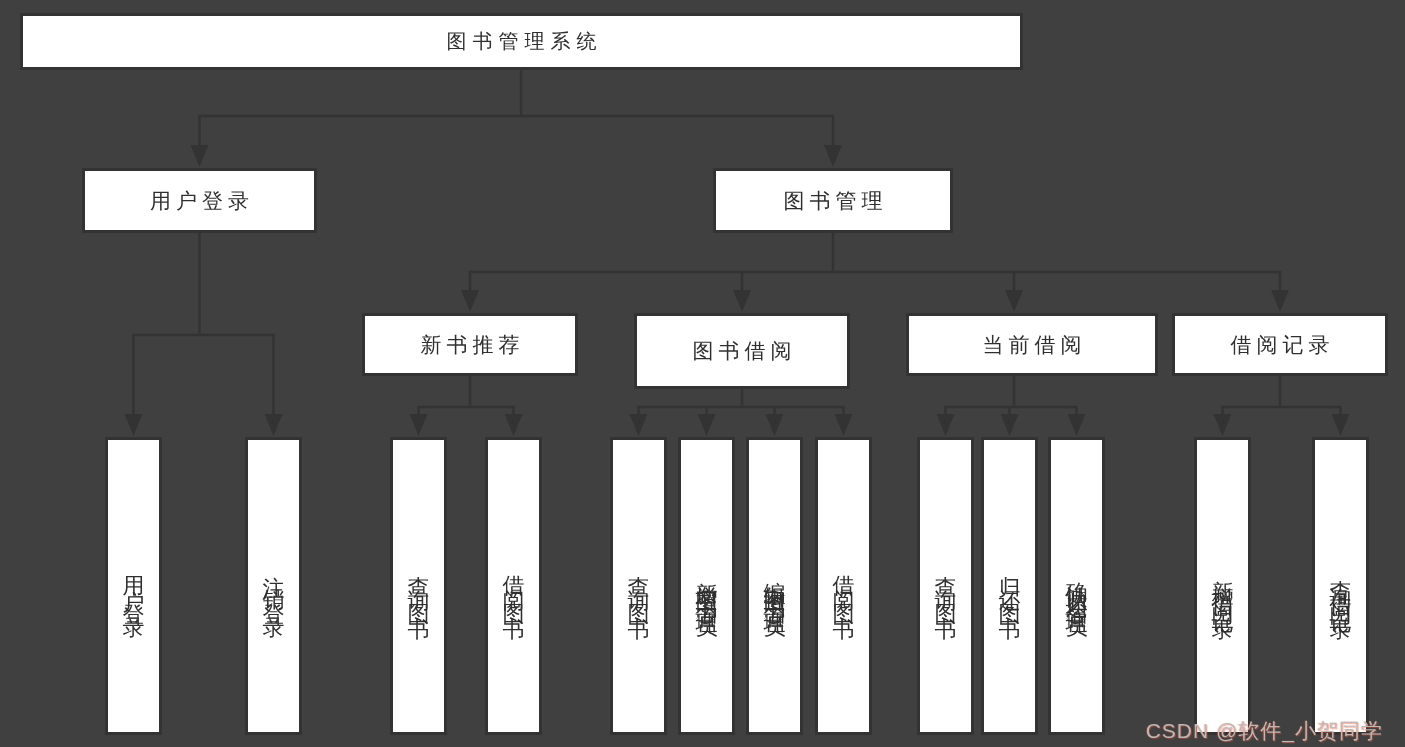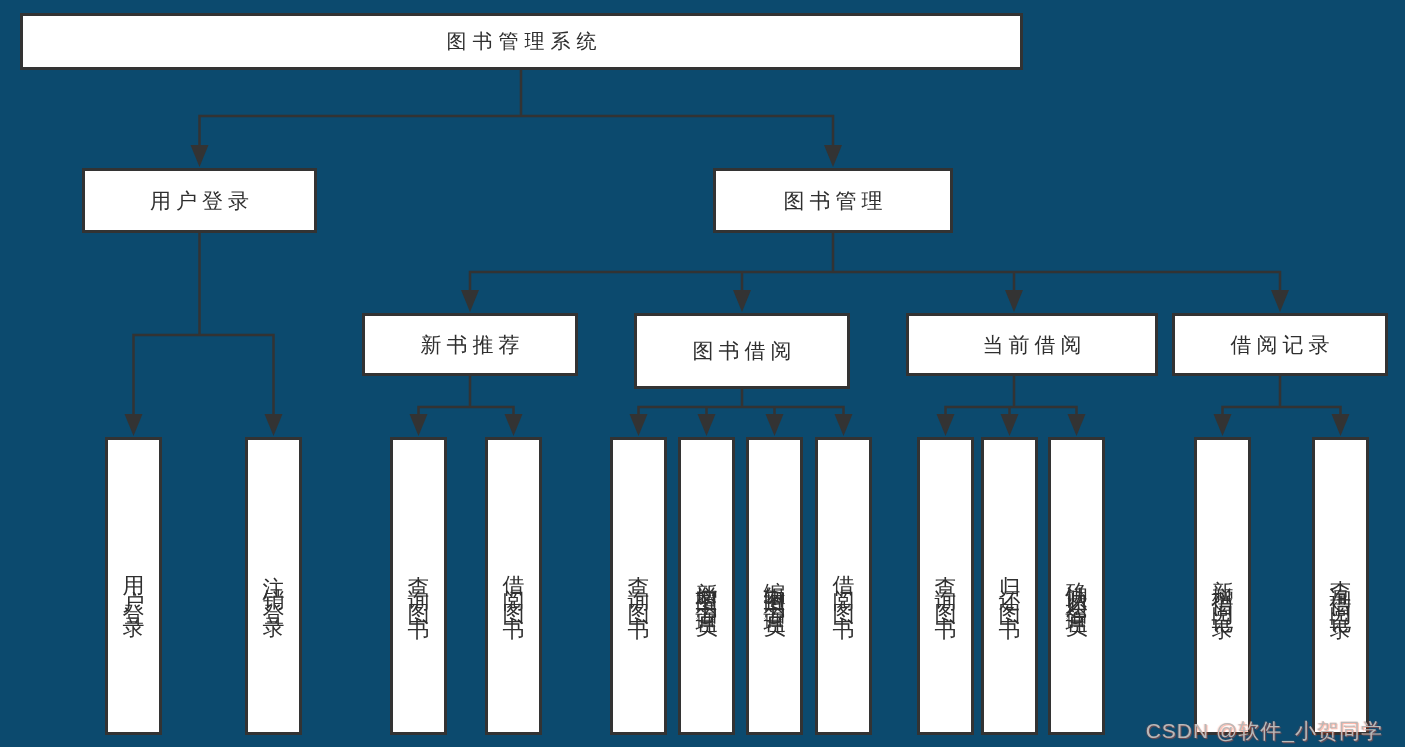--- a/index.html
+++ b/index.html
@@ -1,20 +1,20 @@
 <!DOCTYPE html>
 <html><head>
 <meta charset="utf-8">
 <style>
   html, body { margin: 0; padding: 0; background: #ffffff; }
   #canvas {
     position: relative;
     width: 1405px;
     height: 747px;
-    background: #0c4a6e;
+    background: #404040;
     overflow: hidden;
     font-family: "Liberation Sans", sans-serif;
     color: #2f2f2f;
   }
   #connector-layer {
     position: absolute;
     left: 0; top: 0;
     width: 1405px; height: 747px;
     z-index: 0;
   }

